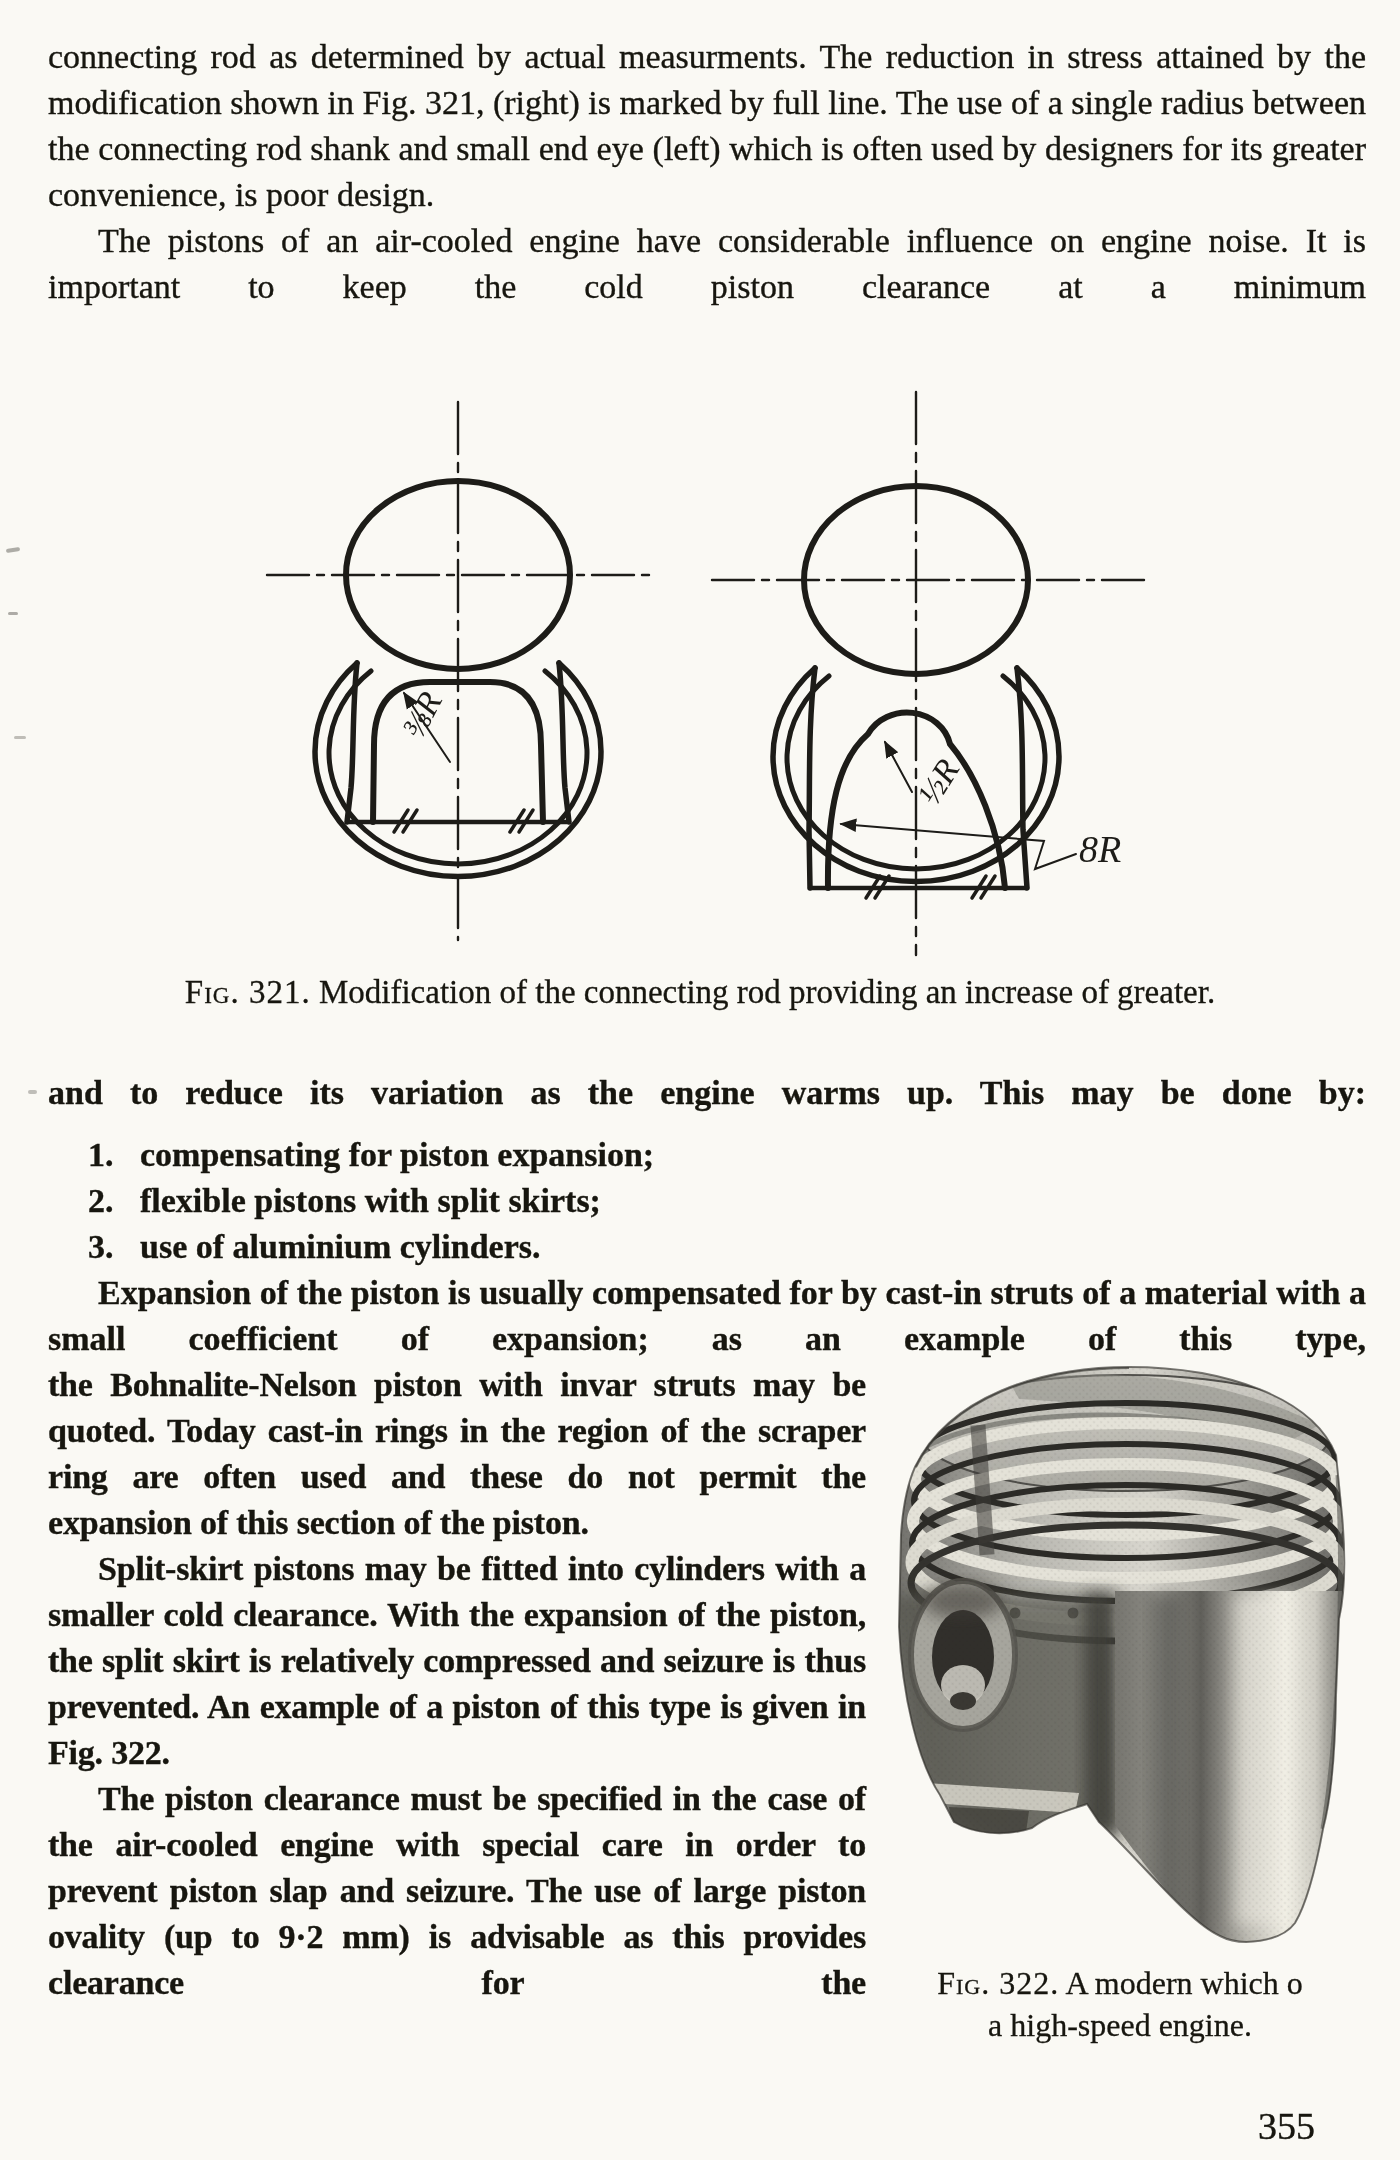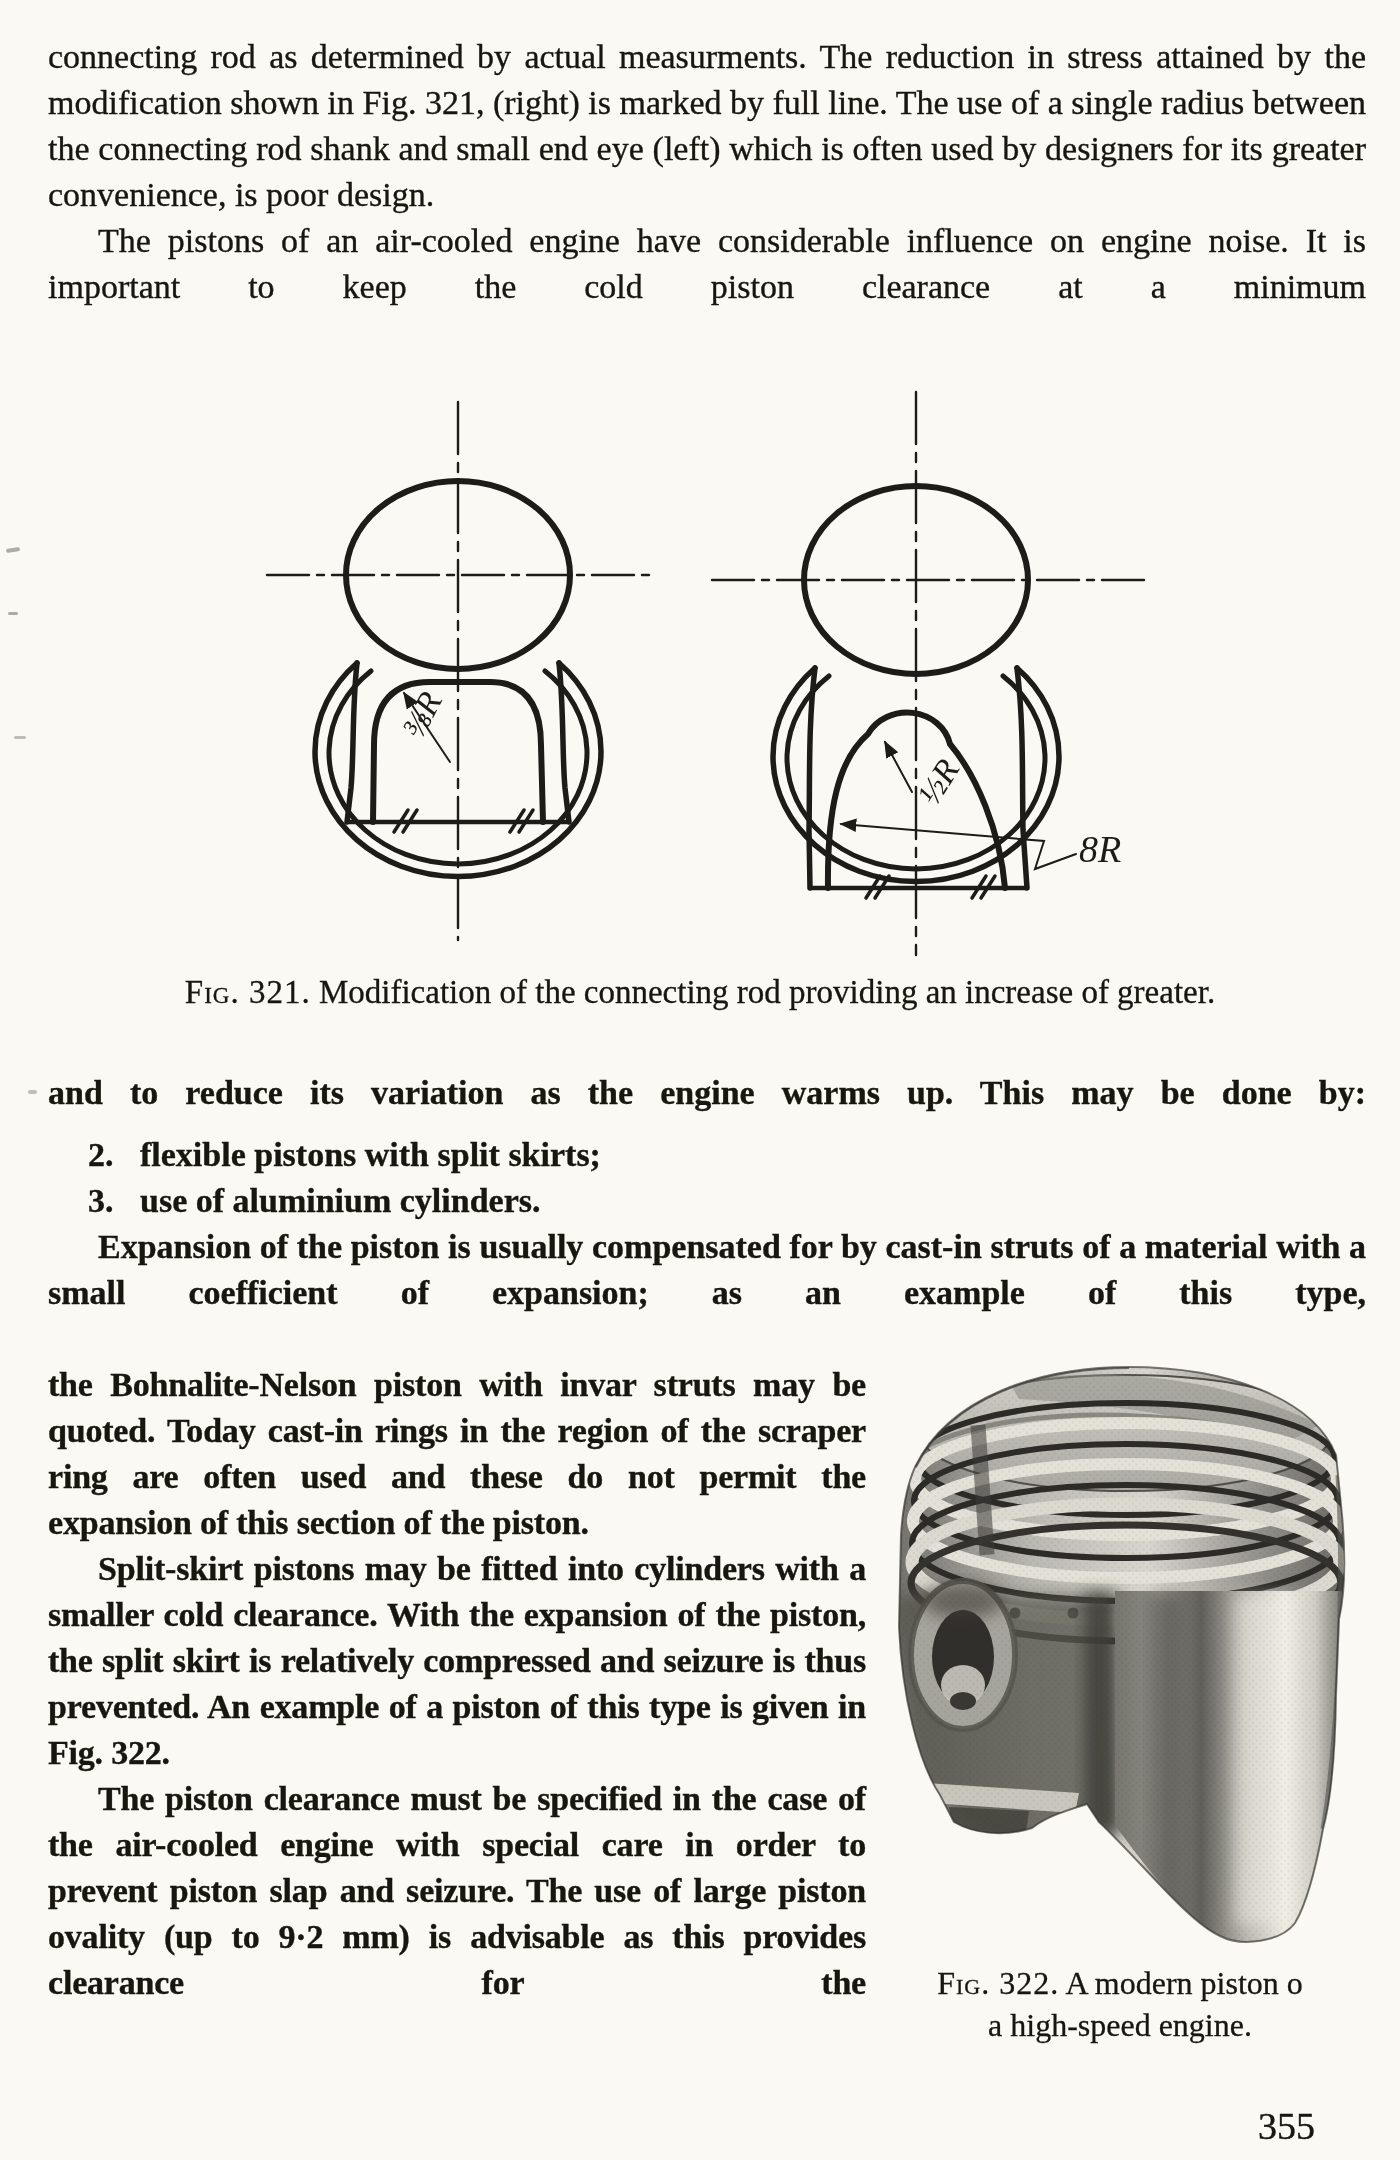--- a/index.html
+++ b/index.html
@@ -116,20 +116,23 @@
 </svg>
 
 <div class="abs caption-321">
   <span class="sc">Fig. 321.</span>
   <span>Modification of the connecting rod providing an increase of greater.</span>
 </div>
 
 <div class="abs mid-text body-text">
   <div class="jlast">and to reduce its variation as the engine warms up. This may be done by:</div>
   <div class="list-block">
+    <div class="list-row">
+      <span class="num">1.</span><span>compensating for piston expansion;</span>
+    </div>
     <div class="list-row">
       <span class="num">2.</span><span>flexible pistons with split skirts;</span>
     </div>
     <div class="list-row">
       <span class="num">3.</span><span>use of aluminium cylinders.</span>
     </div>
   </div>
   <div class="indent jlast">Expansion of the piston is usually compensated for by cast-in struts of a material with a small coefficient of expansion; as an example of this type,</div>
 </div>
 
@@ -222,21 +225,21 @@
     <path d="M26 112 C 60 42 150 12 240 12" stroke="#45443f" stroke-width="4" fill="none" opacity="0.7"></path>
 
     <rect x="0" y="0" width="470" height="592" fill="url(#ht)" opacity="0.55"></rect>
   </g>
   <path d="M26 112 C 60 42 150 12 240 12 C 335 12 424 42 447 100 L 453 160 C 457 205 455 242 450 264 L 447 340 C 446 412 441 448 434 474 C 427 512 418 548 406 568 C 392 587 352 592 331 581 C 299 567 252 506 210 467 L 198 449 C 180 455 160 460 143 473 C 116 482 85 479 65 467 L 51 440 C 29 407 13 340 10 272 L 12 180 C 14 148 19 128 26 112 Z" fill="none" stroke="#32312c" stroke-width="2" opacity="0.65"></path>
 </svg>
 
 <div class="abs caption-322">
   <div>
     <span class="sc">Fig. 322.</span>
-    <span>A modern piston o</span>
+    <span>A modern which o</span>
   </div>
   <div>a high-speed engine.</div>
 </div>
 
 <div class="abs page-number">355</div>
 
 <div class="artifact" style="left:6px;top:548px;width:14px;height:4px;background:#9a9992;opacity:.8;transform:rotate(-8deg);"></div>
 <div class="artifact" style="left:8px;top:612px;width:10px;height:3px;background:#8b8a84;opacity:.7;"></div>
 <div class="artifact" style="left:14px;top:736px;width:12px;height:3px;background:#a5a49d;opacity:.7;"></div>
 <div class="artifact" style="left:28px;top:1090px;width:9px;height:4px;background:#b0afa9;opacity:.8;"></div>

